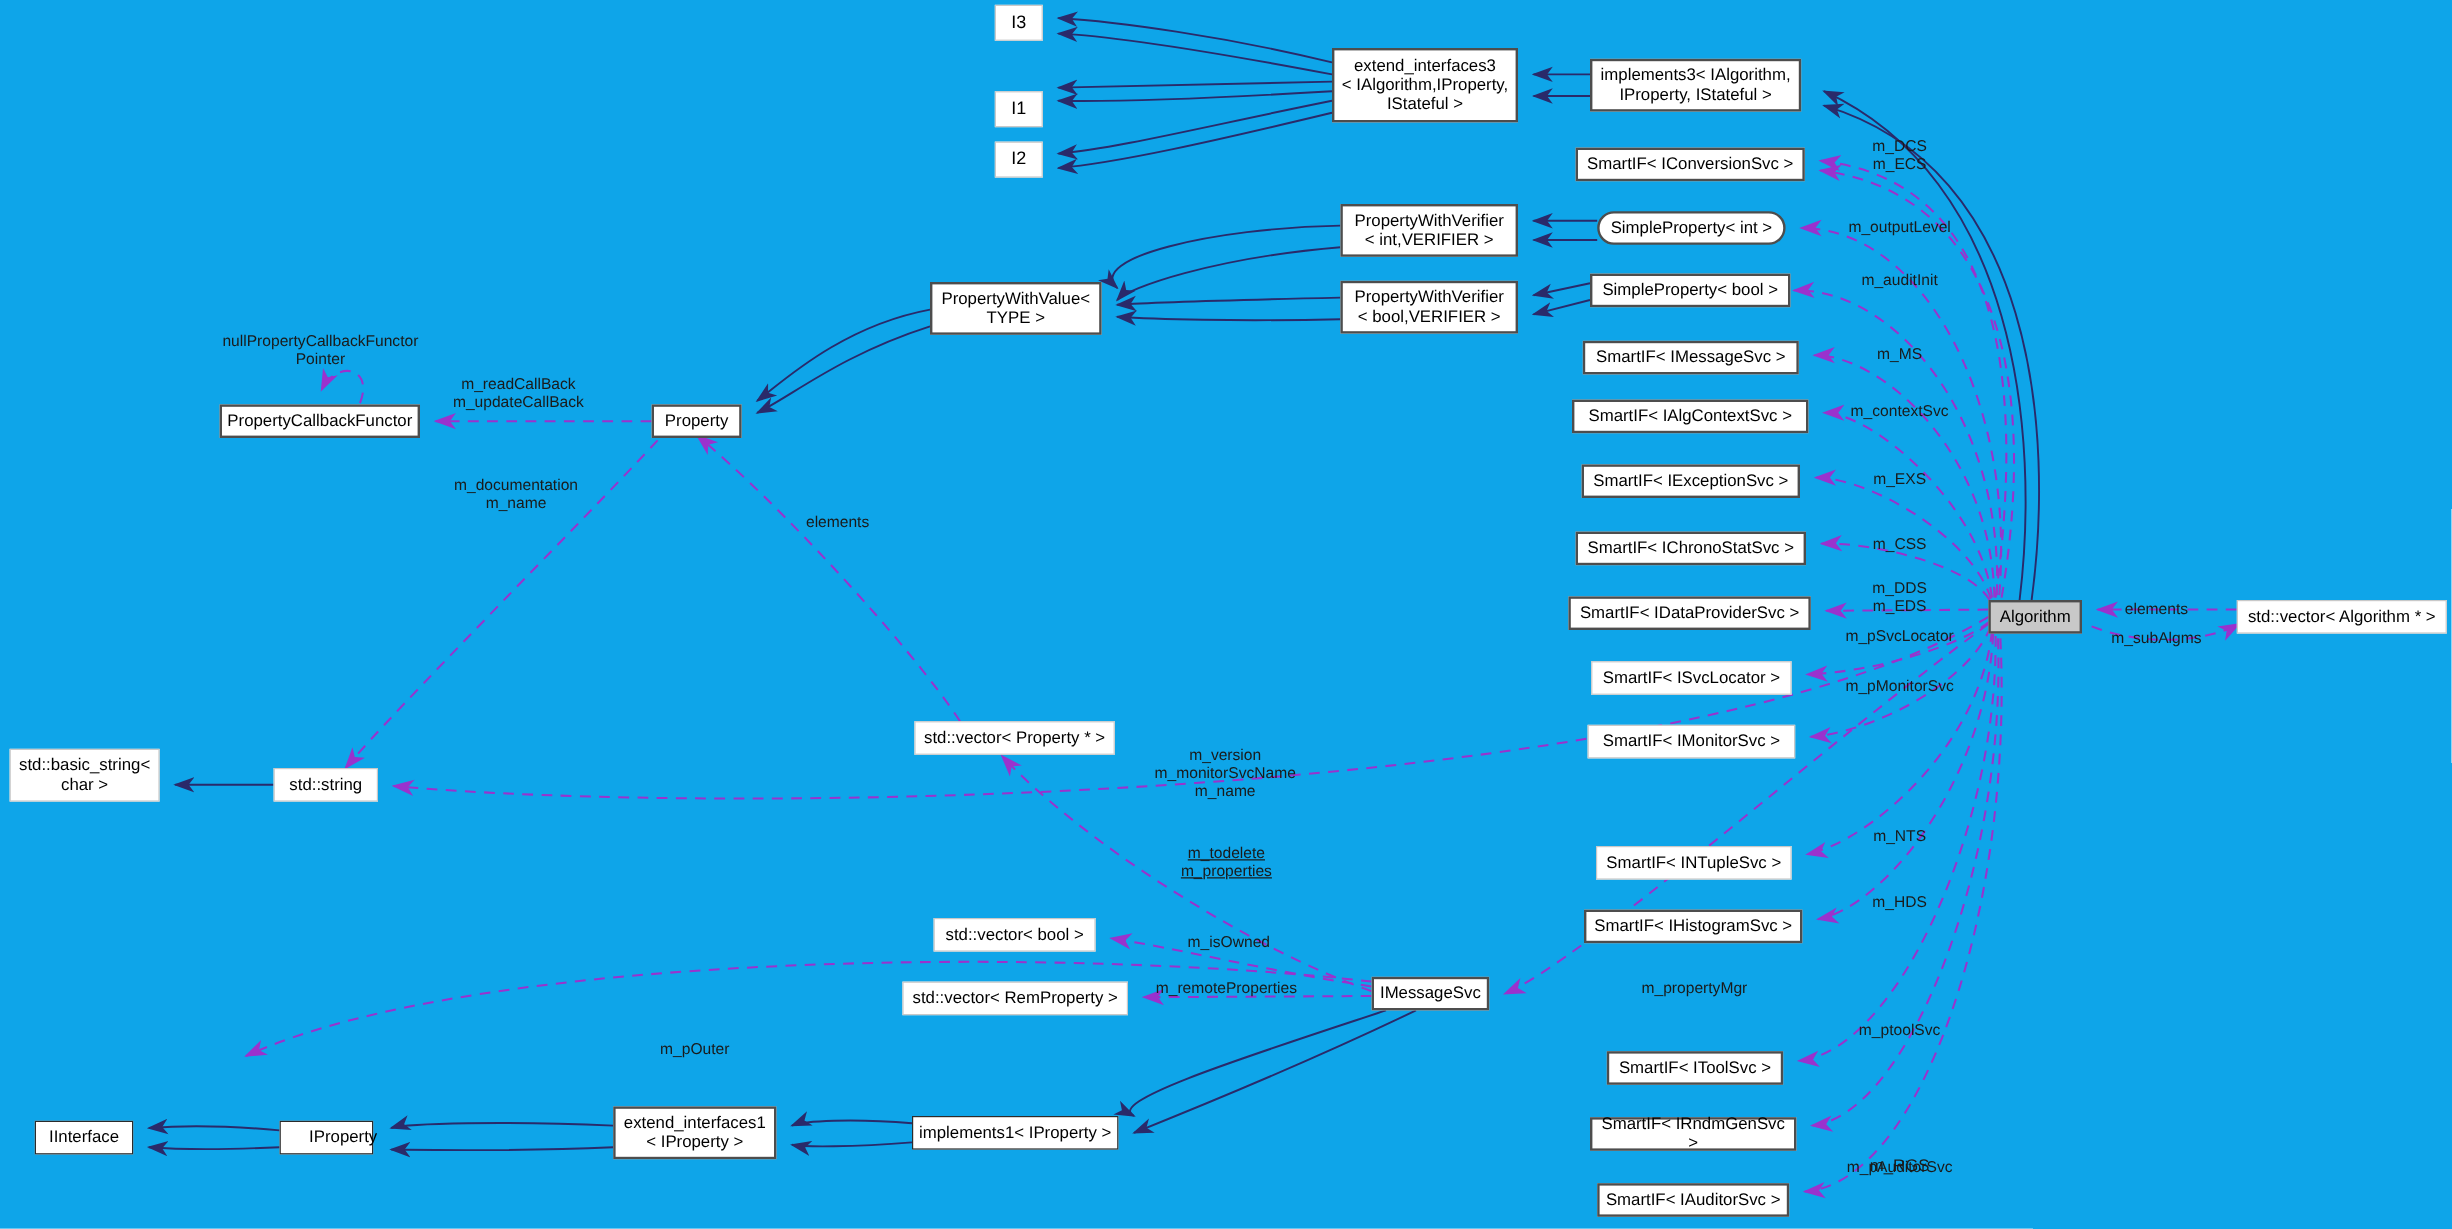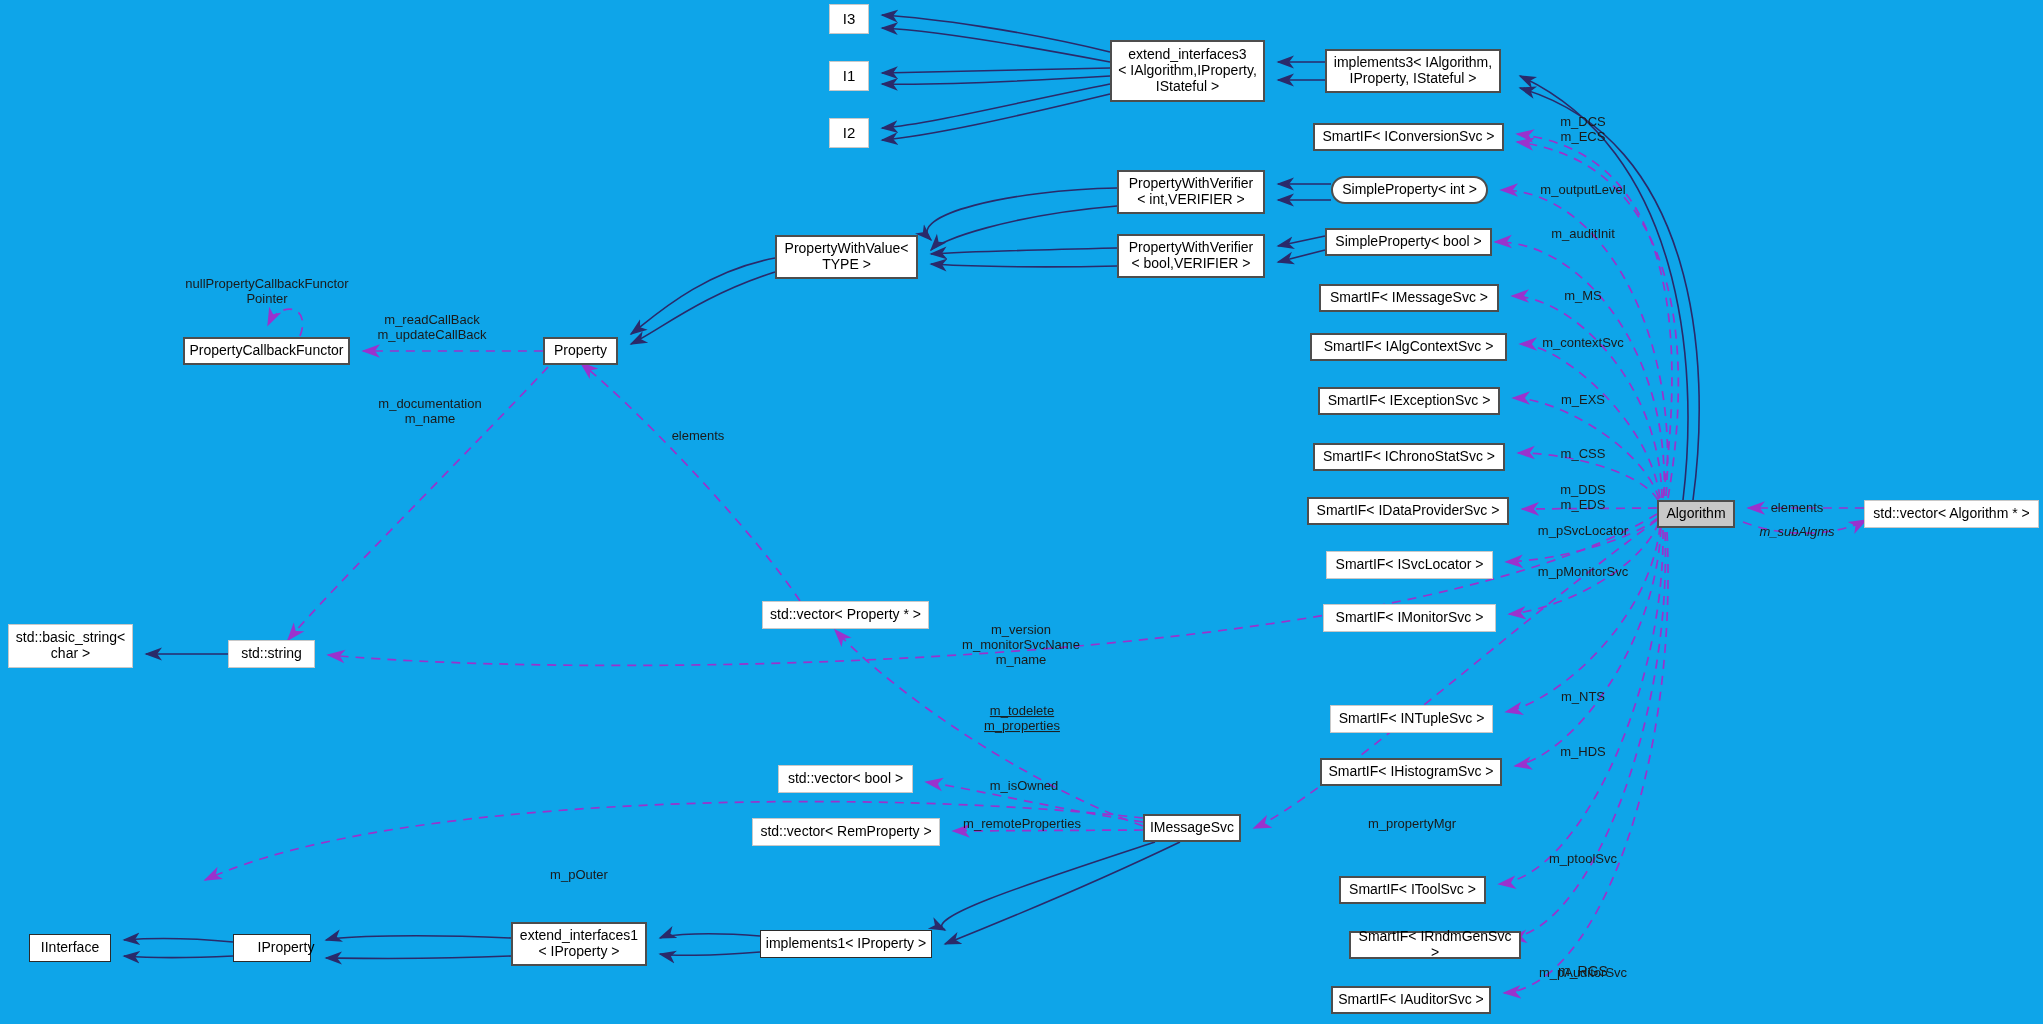--- a/index.html
+++ b/index.html
@@ -126,21 +126,21 @@
 
       <path d="M1864,508 C1810,508 1770,508 1748,508"></path>
       <path d="M1743,522 C1790,540 1840,534 1866,520"></path>
     </g>
   </svg>
 
   <div id="nodes-layer">
       <div class="node n-thin" style="left: 829px; top: 4px; width: 40px; height: 30px; font-size: 15px;">
         <span class="lbl">I3</span>
       </div>
-      <div class="node n-thin" style="left: 829px; top: 61px; width: 40px; height: 30px; font-size: 15px;">
+      <div class="node n-thin" style="left: 829px; top: 76px; width: 40px; height: 30px; font-size: 15px;">
         <span class="lbl">I1</span>
       </div>
       <div class="node n-thin" style="left: 829px; top: 118px; width: 40px; height: 30px; font-size: 15px;">
         <span class="lbl">I2</span>
       </div>
       <div class="node n-thick" style="left: 1110px; top: 40px; width: 155px; height: 62px; font-size: 14px;">
         <span class="lbl">extend_interfaces3
 &lt; IAlgorithm,IProperty,
 IStateful &gt;</span>
       </div>
@@ -236,21 +236,21 @@
       <div class="node n-black" style="left: 233px; top: 934px; width: 78px; height: 28px; font-size: 14px; padding-left: 28px;">
         <span class="lbl">IProperty</span>
       </div>
       <div class="node n-thick" style="left: 511px; top: 922px; width: 136px; height: 44px; font-size: 14px;">
         <span class="lbl">extend_interfaces1
 &lt; IProperty &gt;</span>
       </div>
       <div class="node n-black" style="left: 760px; top: 930px; width: 172px; height: 28px; font-size: 14px;">
         <span class="lbl">implements1&lt; IProperty &gt;</span>
       </div>
-      <div class="node n-thick" style="left: 1325px; top: 931px; width: 172px; height: 28px; font-size: 14px; margin-left: 24px;">
+      <div class="node n-thick" style="left: 1325px; top: 931px; width: 172px; height: 28px; font-size: 14px;">
         <span class="lbl">SmartIF&lt; IRndmGenSvc &gt;</span>
       </div>
       <div class="node n-thick" style="left: 1331px; top: 986px; width: 160px; height: 28px; font-size: 14px;">
         <span class="lbl">SmartIF&lt; IAuditorSvc &gt;</span>
       </div>
     </div>
   <div id="labels-layer">
       <div class="elabel" style="left: 267px; top: 292px; font-size: 13px;">nullPropertyCallbackFunctor
 Pointer</div>
       <div class="elabel" style="left: 432px; top: 328px; font-size: 13px;">m_readCallBack
@@ -278,15 +278,15 @@
       <div class="elabel" style="left: 1022px; top: 719px; font-size: 13px; text-decoration: underline;">m_todelete
 m_properties</div>
       <div class="elabel" style="left: 1024px; top: 786px; font-size: 13px;">m_isOwned</div>
       <div class="elabel" style="left: 1022px; top: 824px; font-size: 13px;">m_remoteProperties</div>
       <div class="elabel" style="left: 1412px; top: 824px; font-size: 13px;">m_propertyMgr</div>
       <div class="elabel" style="left: 1583px; top: 859px; font-size: 13px;">m_ptoolSvc</div>
       <div class="elabel" style="left: 1583px; top: 971px; font-size: 14px;">m_RGS</div>
       <div class="elabel" style="left: 1583px; top: 973px; font-size: 13px;">m_pAuditorSvc</div>
       <div class="elabel" style="left: 579px; top: 875px; font-size: 13px;">m_pOuter</div>
       <div class="elabel" style="left: 1797px; top: 508px; font-size: 13px;">elements</div>
-      <div class="elabel" style="left: 1797px; top: 532px; font-size: 13px; font-style: italic;">m_subAlgms</div>
+      <div class="elabel" style="left: 1797px; top: 532px; font-size: 13px;">m_subAlgms</div>
     </div>
 </div>
 
 </body></html>

